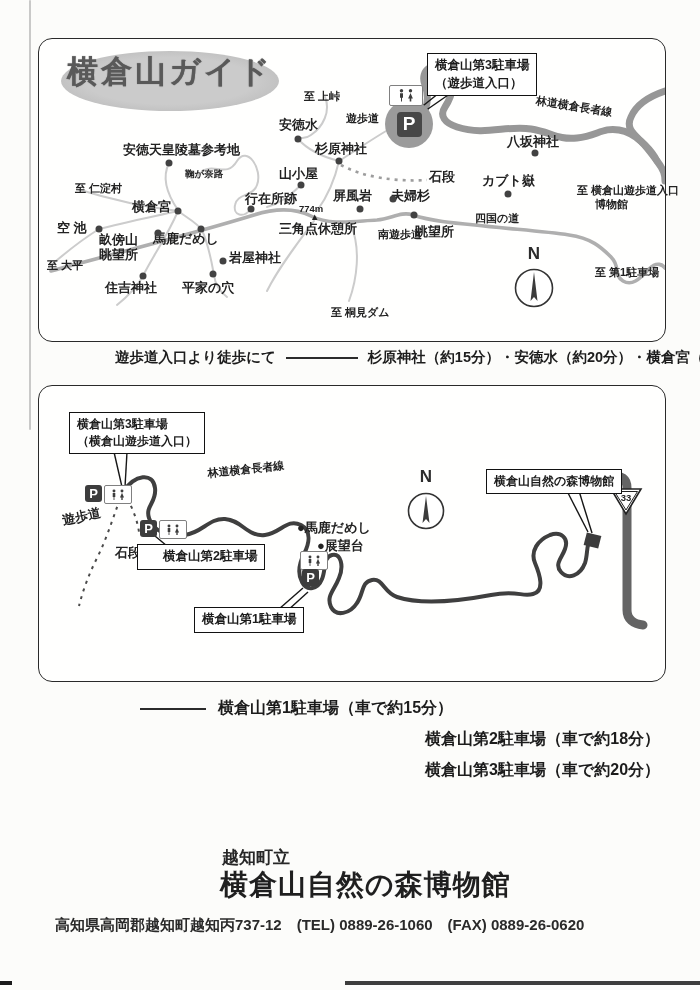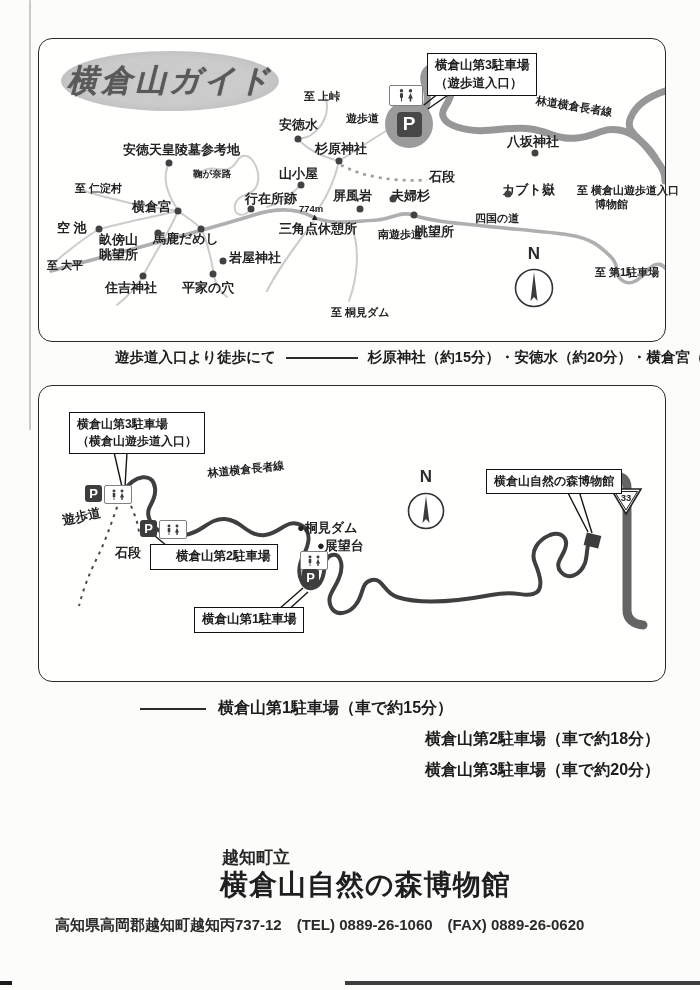--- a/index.html
+++ b/index.html
@@ -22,21 +22,21 @@
   }
   .lbl.sm{font-size:11px;}
   .lbl.xs{font-size:9.5px;}
   .dot{
     position:absolute;width:7px;height:7px;border-radius:50%;
     background:#424242;transform:translate(-50%,-50%);
   }
   .title-oval{
     position:absolute;left:22px;top:12px;width:218px;height:60px;
     background:radial-gradient(ellipse at center,#cbcbcb 55%,#c0c0c0 75%,rgba(200,200,200,0) 100%);
-    border-radius:50%;display:flex;align-items:center;justify-content:center;font-style:italic;
+    border-radius:50%;display:flex;justify-content:center;
   }
   .title-oval span{
     font-size:31px;font-weight:bold;color:#595959;letter-spacing:3px;
     text-shadow:0 0 1px #6a6a6a;
   }
   .co{
     position:absolute;border:1.8px solid #121212;background:#fff;
     padding:3px 7px;font-weight:bold;font-size:12.5px;line-height:1.4;
     white-space:nowrap;z-index:5;
   }
@@ -155,42 +155,42 @@
   </div>
 
   <div>
 
   <div class="lbl sm" style="left: 265px; top: 52px;">至 上峠</div>
       <div class="lbl" style="left: 240px; top: 79px;">安徳水</div>
       <div class="lbl sm" style="left: 307px; top: 74px;">遊歩道</div>
       <div class="lbl" style="left: 276px; top: 103px;">杉原神社</div>
       <div class="lbl" style="left: 240px; top: 128px;">山小屋</div>
       <div class="lbl" style="left: 84px; top: 104px;">安徳天皇陵墓参考地</div>
-      <div class="lbl xs" style="left: 146px; top: 130px; margin-left: 8px;">鞠が奈路</div>
+      <div class="lbl xs" style="left: 146px; top: 130px;">鞠が奈路</div>
       <div class="lbl sm" style="left: 36px; top: 144px;">至 仁淀村</div>
       <div class="lbl" style="left: 93px; top: 161px;">横倉宮</div>
       <div class="lbl" style="left: 18px; top: 182px;">空 池</div>
       <div class="lbl" style="left: 60px; top: 194px;">畝傍山</div>
       <div class="lbl" style="left: 60px; top: 209px;">眺望所</div>
       <div class="lbl" style="left: 114px; top: 193px;">馬鹿だめし</div>
       <div class="lbl sm" style="left: 8px; top: 221px;">至 大平</div>
       <div class="lbl" style="left: 66px; top: 242px;">住吉神社</div>
       <div class="lbl" style="left: 143px; top: 242px;">平家の穴</div>
       <div class="lbl" style="left: 190px; top: 212px;">岩屋神社</div>
       <div class="lbl" style="left: 206px; top: 153px;">行在所跡</div>
       <div class="lbl xs" style="left: 260px; top: 165px;">774m</div>
       <div class="lbl xs" style="left: 271px; top: 173px;">▲</div>
       <div class="lbl" style="left: 240px; top: 183px;">三角点休憩所</div>
       <div class="lbl" style="left: 294px; top: 150px;">屏風岩</div>
       <div class="lbl" style="left: 352px; top: 150px;">夫婦杉</div>
       <div class="lbl" style="left: 390px; top: 131px;">石段</div>
       <div class="lbl sm" style="left: 339px; top: 190px;">南遊歩道</div>
       <div class="lbl" style="left: 376px; top: 186px;">眺望所</div>
       <div class="lbl sm" style="left: 436px; top: 174px;">四国の道</div>
-      <div class="lbl" style="left: 443px; top: 144px; margin-left: 20px;">カブト嶽</div>
+      <div class="lbl" style="left: 443px; top: 135px;">カブト嶽</div>
       <div class="lbl" style="left: 468px; top: 96px;">八坂神社</div>
       <div class="lbl sm" style="left: 498px; top: 56px; transform: rotate(9deg);">林道横倉長者線</div>
       <div class="lbl sm" style="left: 538px; top: 146px;">至 横倉山遊歩道入口</div>
       <div class="lbl sm" style="left: 556px; top: 160px;">博物館</div>
       <div class="lbl sm" style="left: 556px; top: 228px;">至 第1駐車場</div>
       <div class="lbl sm" style="left: 292px; top: 268px;">至 桐見ダム</div>
     </div>
   <div>
 
   <div class="dot" style="left: 259px; top: 100px;"></div>
@@ -238,21 +238,21 @@
       <line x1="248" y1="225" x2="269" y2="206"></line>
       <line x1="528" y1="105" x2="549" y2="146"></line>
       <line x1="540" y1="105" x2="553" y2="147"></line>
     </g>
   </svg>
 
   <div class="co" style="left:30px;top:26px;font-size:12px;">
     <div>横倉山第3駐車場</div>
     <div>（横倉山遊歩道入口）</div>
   </div>
-  <div class="co" style="left:111px;top:158px;padding-left:25px;">
+  <div class="co" style="left:98px;top:158px;padding-left:25px;">
     <span>横倉山第2駐車場</span>
   </div>
   <div class="co" style="left:155px;top:221px;">
     <span>横倉山第1駐車場</span>
   </div>
   <div class="co" style="left:447px;top:83px;font-size:12px;">
     <span>横倉山自然の森博物館</span>
   </div>
 
   <div class="pbadge" style="left:46px;top:99px;">P</div>
@@ -301,21 +301,21 @@
       <circle cx="0" cy="0" r="17.5" fill="#fff" stroke="#333" stroke-width="1.6"></circle>
       <polygon points="0,-15 3.5,12 0,8 -3.5,12" fill="#3c3c3c"></polygon>
     </svg>
   </div>
 
   <div>
 
   <div class="lbl" style="left: 22px; top: 128px; transform: rotate(-12deg);">遊歩道</div>
       <div class="lbl" style="left: 76px; top: 160px;">石段</div>
       <div class="lbl sm" style="left: 168px; top: 82px; transform: rotate(-6deg);">林道横倉長者線</div>
-      <div class="lbl" style="left: 258px; top: 135px;">●桐見ダム</div>
+      <div class="lbl" style="left: 258px; top: 135px;">●馬鹿だめし</div>
       <div class="lbl" style="left: 278px; top: 153px;">●展望台</div>
     </div>
   <div>
 
   <div class="dot" style="left: 84px; top: 106px;"></div>
     </div>
 </div>
 
 <div class="caption" style="left:140px;top:698px;font-size:16px;gap:12px;">
   <span class="dash" style="width:66px;"></span>

